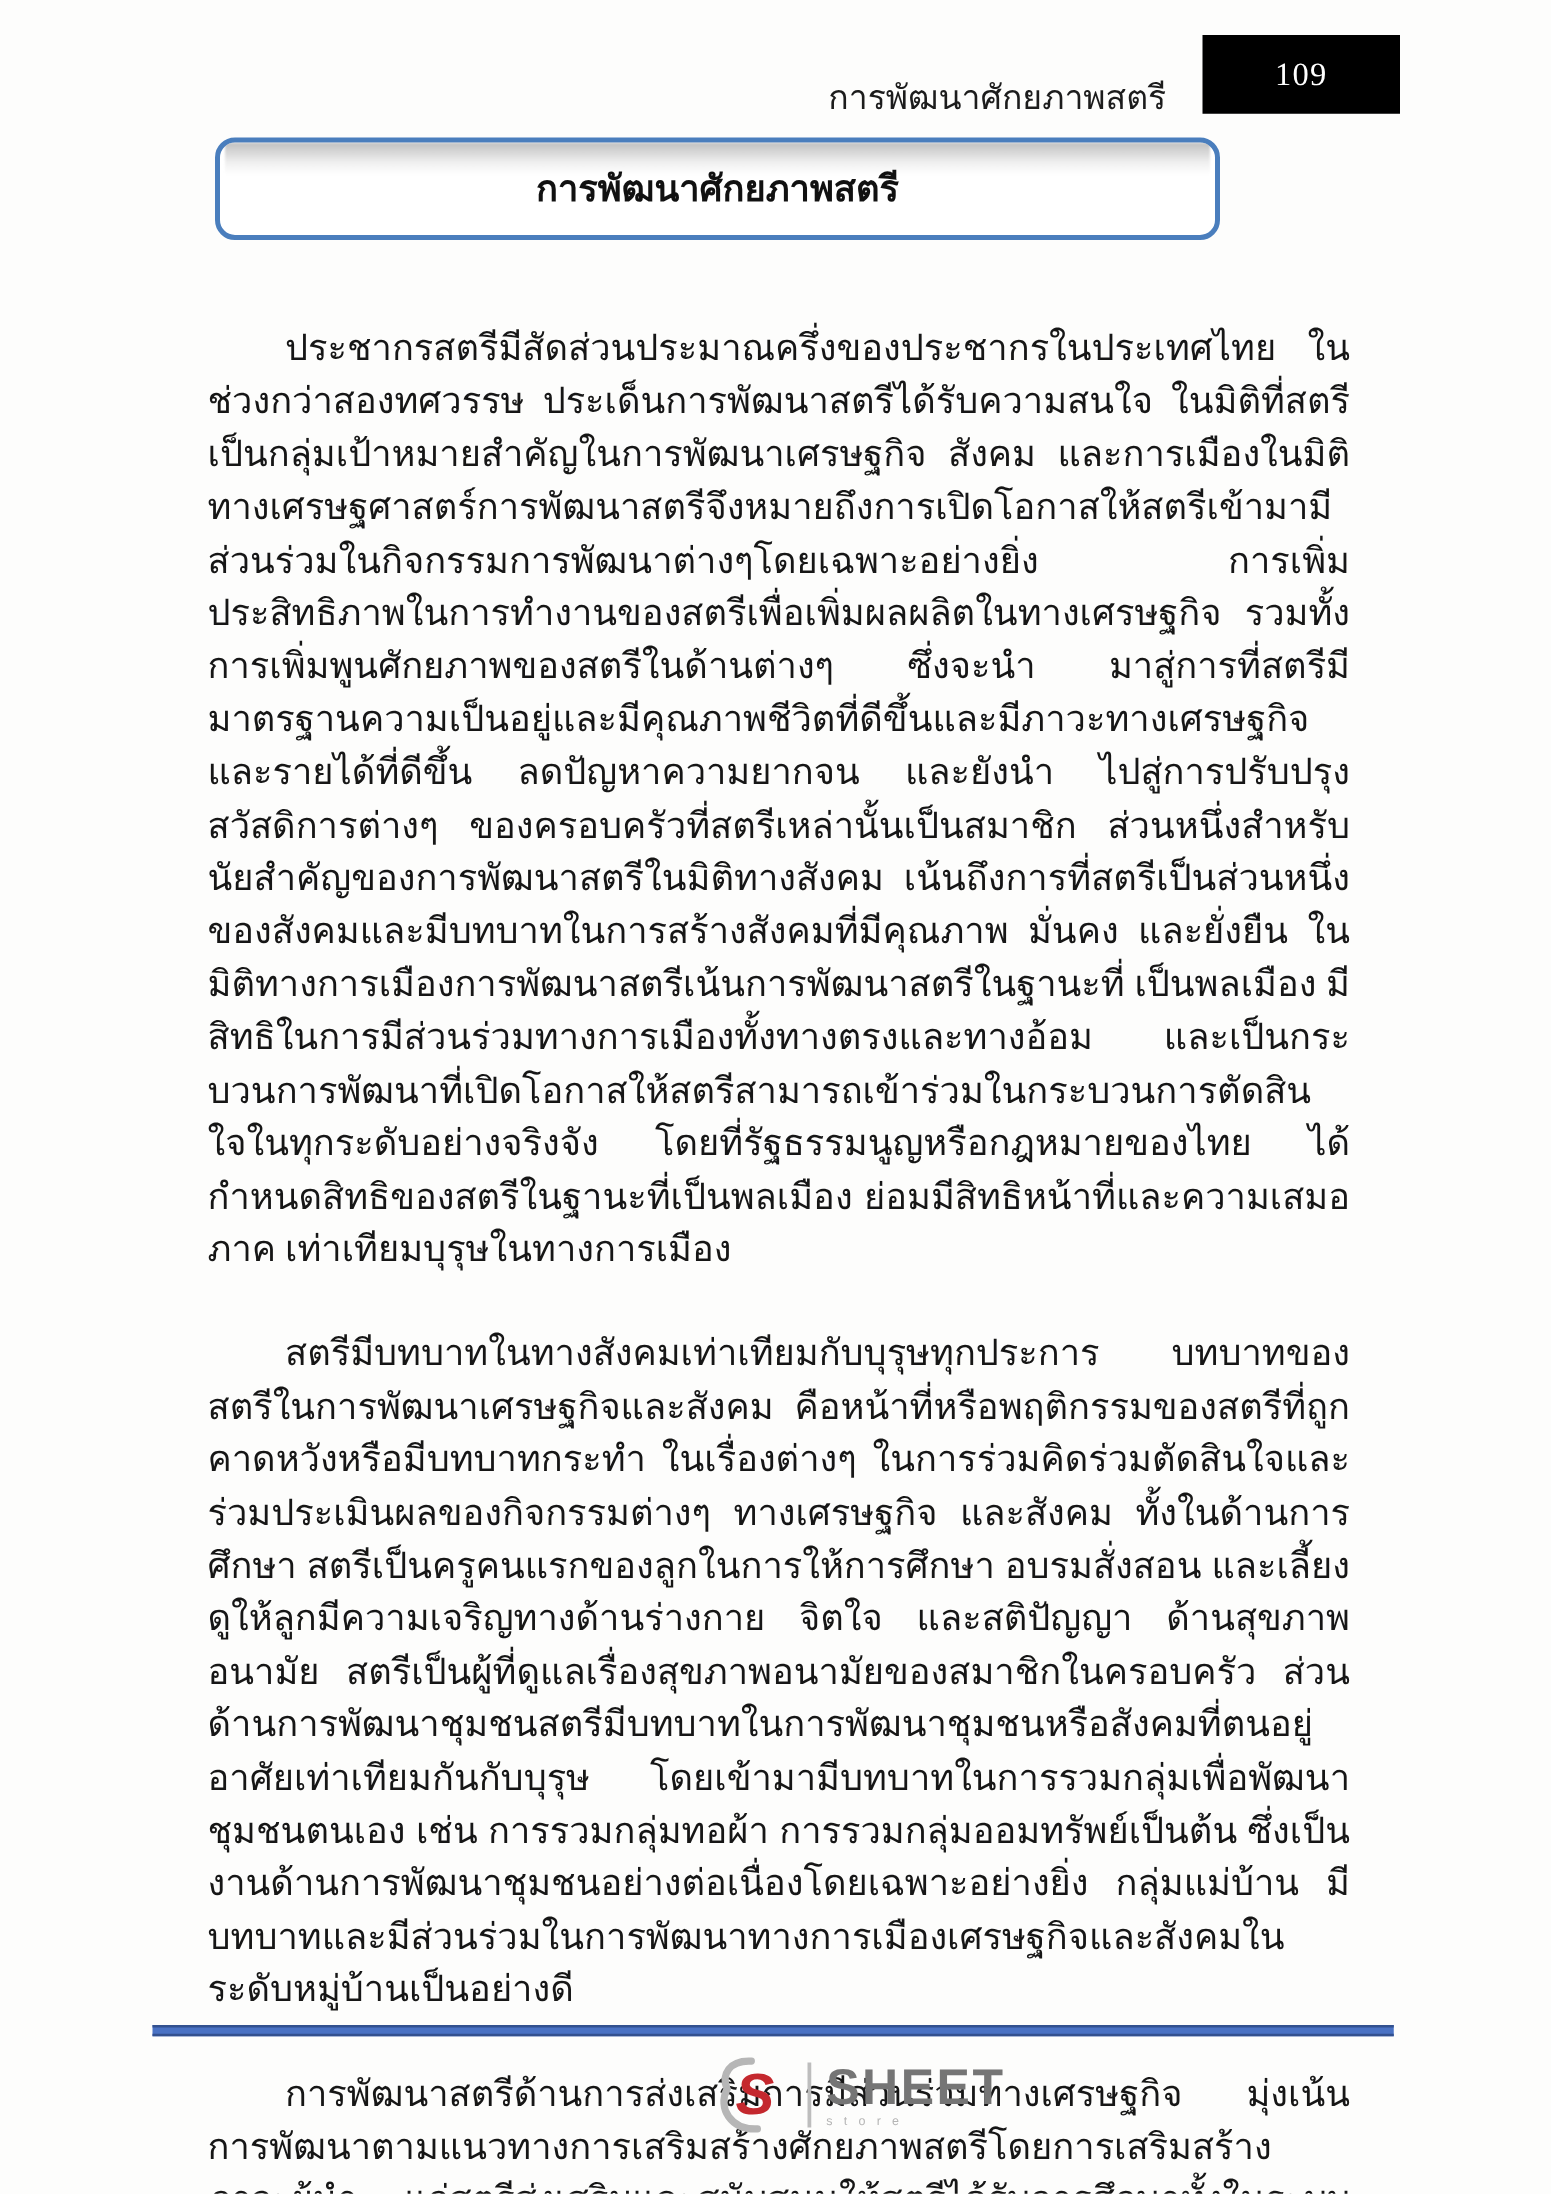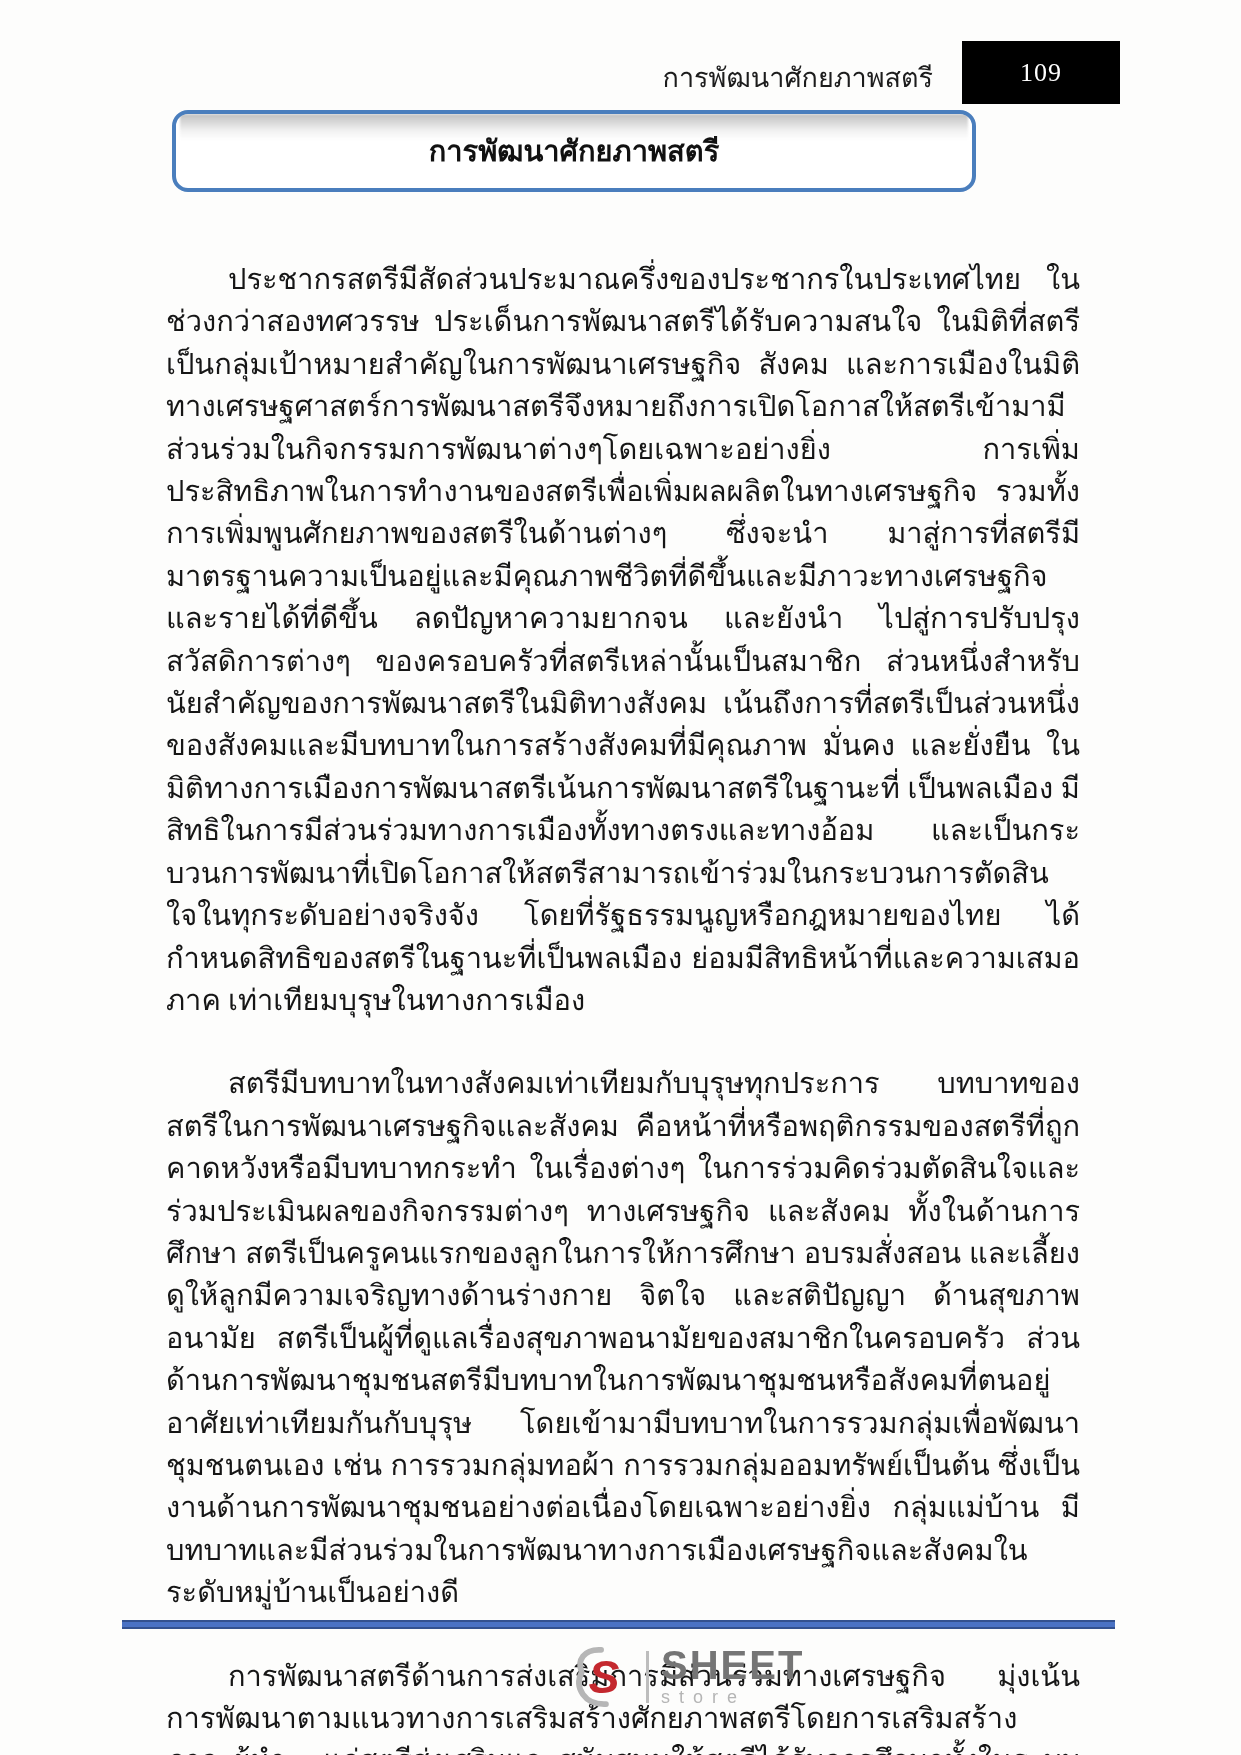--- a/index.html
+++ b/index.html
@@ -9,21 +9,21 @@
     font-family:"Liberation Serif","DejaVu Serif",serif;
   }
   .page{position:absolute;inset:0;}
 
   
   .running-title{
     position:absolute;top:56px;right:308px;
     font-size:27px;white-space:nowrap;color:#1c1c1c;
   }
   .page-number-box{
-    position:absolute;left:962px;top:41px;width:158px;height:63px;
+    position:absolute;left:962px;top:28px;width:158px;height:63px;
     background:#000;color:#fff;
     display:flex;align-items:center;justify-content:center;
     font-size:26px;letter-spacing:1px;
   }
 
   
   .title-box{
     position:absolute;left:172px;top:110px;width:796px;height:74px;
     border:4px solid #4a7ebd;border-radius:16px;background:#fff;
     display:flex;align-items:center;justify-content:center;
@@ -59,21 +59,21 @@
   }
   .logo-icon{width:62px;height:62px;flex:0 0 auto;}
   .logo-sep{width:3px;height:52px;background:#bdbdbd;}
   .logo-words{display:flex;flex-direction:column;align-items:flex-start;}
   .logo-main{
     font-family:"Liberation Sans","DejaVu Sans",sans-serif;
     font-weight:bold;font-size:40px;line-height:40px;color:#757575;letter-spacing:2px;
   }
   .logo-sub{
     font-family:"Liberation Sans","DejaVu Sans",sans-serif;
-    font-size:18px;color:#b5b5b5;letter-spacing:9px;margin-top:2px;
+    font-size:10px;color:#b5b5b5;letter-spacing:9px;margin-top:2px;
   }
 </style>
 </head>
 <body>
 
 <div class="page">
 
   <div class="running-title">การพัฒนาศักยภาพสตรี</div>
 
   <div class="page-number-box">

